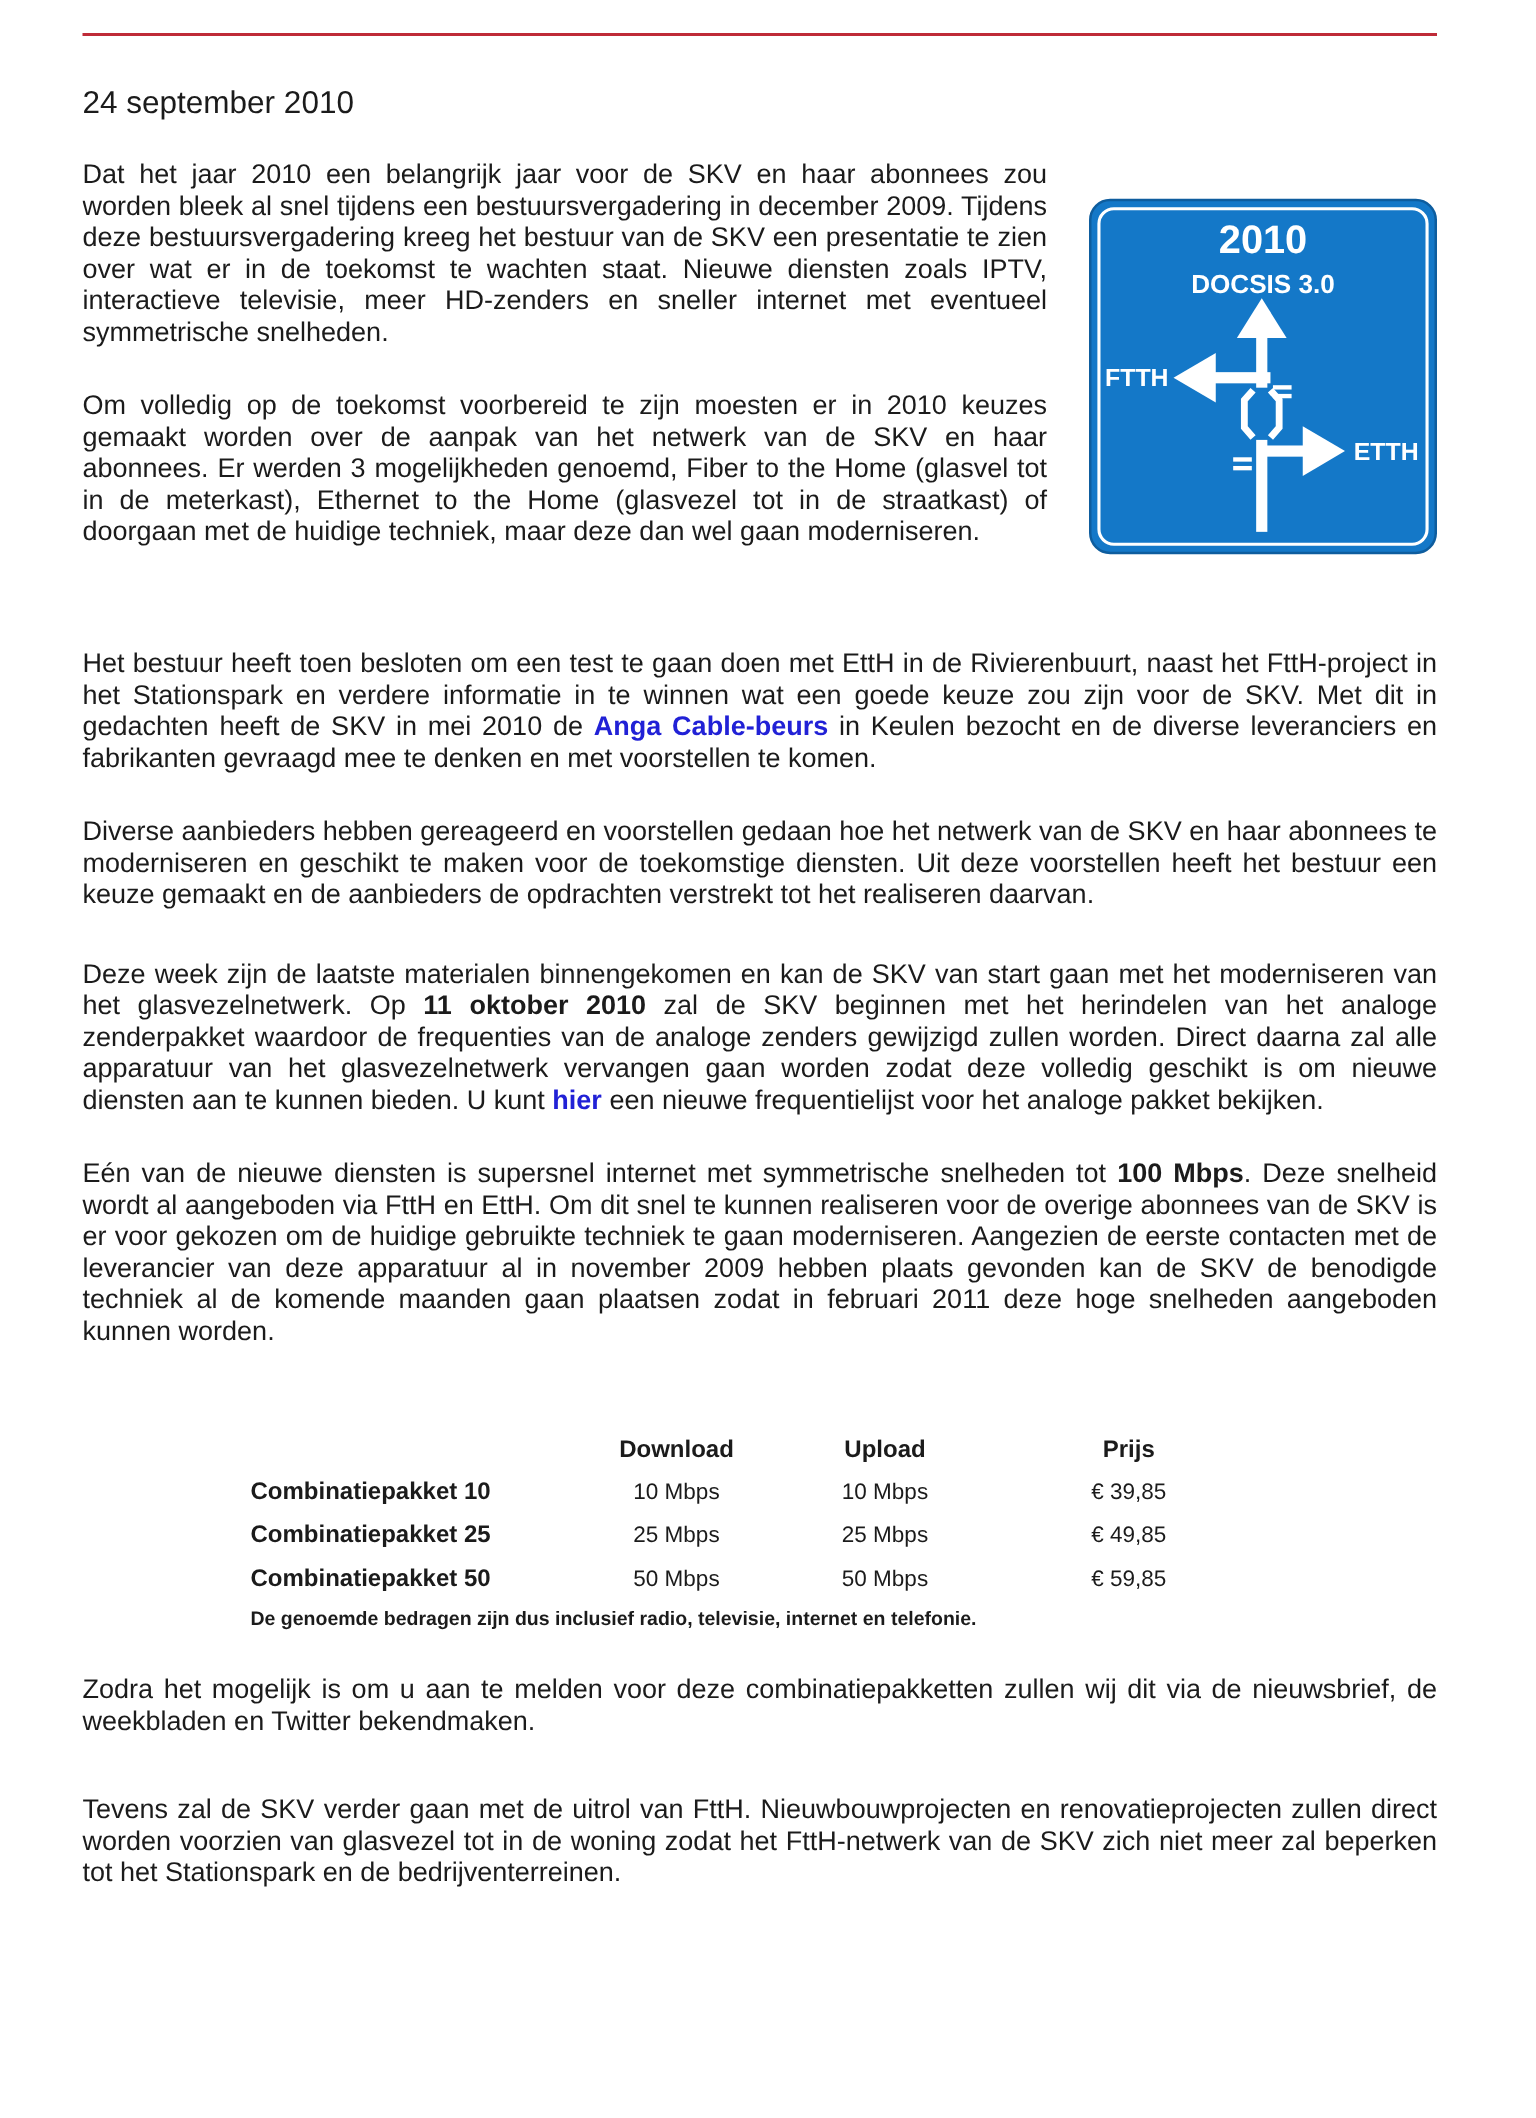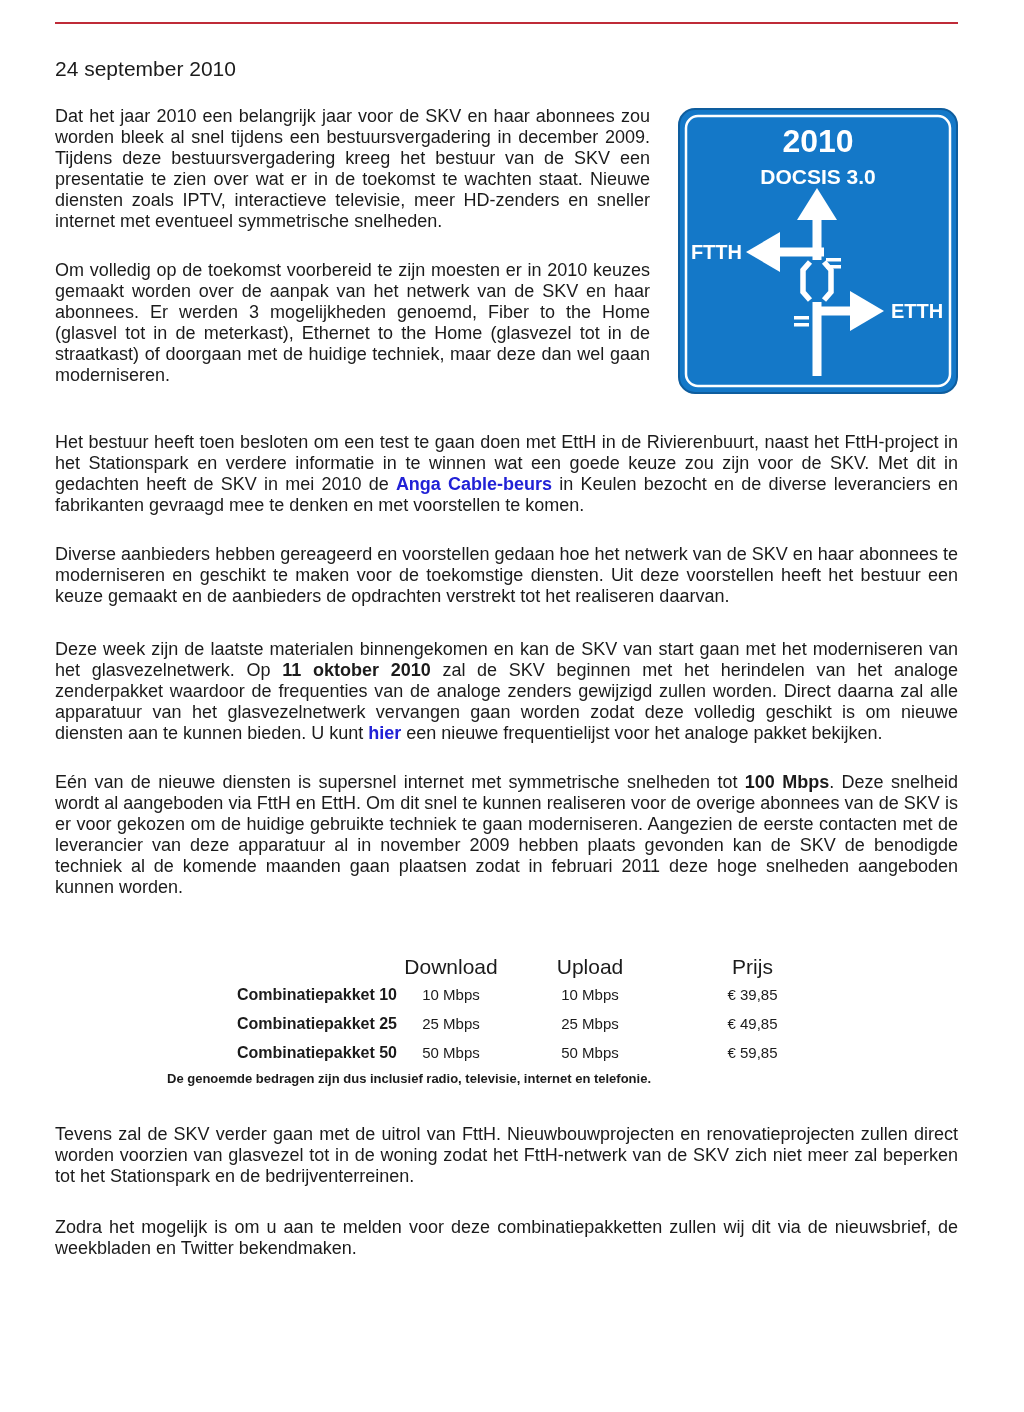--- a/index.html
+++ b/index.html
@@ -13,38 +13,38 @@
   html,body{margin:0;padding:0;}
   body{
     width:1024px;height:1412px;background:#ffffff;
     font-family:"Liberation Sans",sans-serif;color:var(--text);
   }
   .page{padding:22px 66px 0 55px;}
   .rule{height:2px;background:var(--rule);}
   .date{margin-top:33px;font-size:21px;font-weight:normal;}
   .title{margin-top:29px;font-size:17px;font-weight:bold;}
   .intro{margin-top:25px;overflow:hidden;}
-  .sign-wrap{float:right;width:280px;height:286px;margin:2px 0 10px 28px;}
+  .sign-wrap{float:right;width:232px;height:286px;margin:2px 0 10px 28px;}
   .sign-wrap svg{display:block;width:100%;height:100%;}
   p{margin:0;}
   .para{font-size:18px;line-height:21px;text-align:justify;}
   .intro .para + .para{margin-top:28px;}
   .bodyp{margin-top:28px;}
   .mt32{margin-top:32px;}
   .mt30{margin-top:30px;}
   .mt38{margin-top:38px;}
   b{font-weight:bold;}
   a.link{color:var(--link);font-weight:bold;text-decoration:none;margin-top:21px;}
   .table-block{margin-top:56px;margin-left:112px;}
   table.pkg{border-collapse:collapse;table-layout:fixed;width:663px;}
   col.c-label{width:230px;}col.c-dl{width:108px;}col.c-ul{width:170px;}col.c-prijs{width:155px;}
-  table.pkg th{font-size:21px;font-weight:normal;text-align:center;height:26px;padding:0;vertical-align:middle;}
+  table.pkg th{font-size:16px;font-weight:bold;text-align:center;height:26px;padding:0;vertical-align:middle;}
   table.pkg th.tl{text-align:left;}
   table.pkg td{height:29px;padding:0;vertical-align:middle;font-size:15px;text-align:center;}
-  table.pkg td.lbl{font-size:16px;font-weight:bold;text-align:right;}
+  table.pkg td.lbl{font-size:16px;font-weight:bold;text-align:left;}
   .footnote{margin-top:4px;font-size:13px;font-weight:bold;}
   .svgtxt{fill:#ffffff;font-family:"Liberation Sans",sans-serif;font-weight:bold;}
 </style>
 </head>
 <body>
 
 <div class="page">
 
   <div class="rule"></div>
 
@@ -123,17 +123,17 @@
             <td class="lbl">Combinatiepakket 50</td>
             <td>50 Mbps</td>
             <td>50 Mbps</td>
             <td>€ 59,85</td>
           </tr>
         </tbody>
     </table>
     <p class="footnote">De genoemde bedragen zijn dus inclusief radio, televisie, internet en telefonie.</p>
   </div>
 
+  <p class="para bodyp mt30">Zodra het mogelijk is om u aan te melden voor deze combinatiepakketten zullen wij dit via de nieuwsbrief, de weekbladen en Twitter bekendmaken.</p>
+
   <p class="para bodyp mt38">Tevens zal de SKV verder gaan met de uitrol van FttH. Nieuwbouwprojecten en renovatieprojecten zullen direct worden voorzien van glasvezel tot in de woning zodat het FttH-netwerk van de SKV zich niet meer zal beperken tot het Stationspark en de bedrijventerreinen.</p>
-
-  <p class="para bodyp mt30">Zodra het mogelijk is om u aan te melden voor deze combinatiepakketten zullen wij dit via de nieuwsbrief, de weekbladen en Twitter bekendmaken.</p>
 
 </div>
 
 </body></html>

